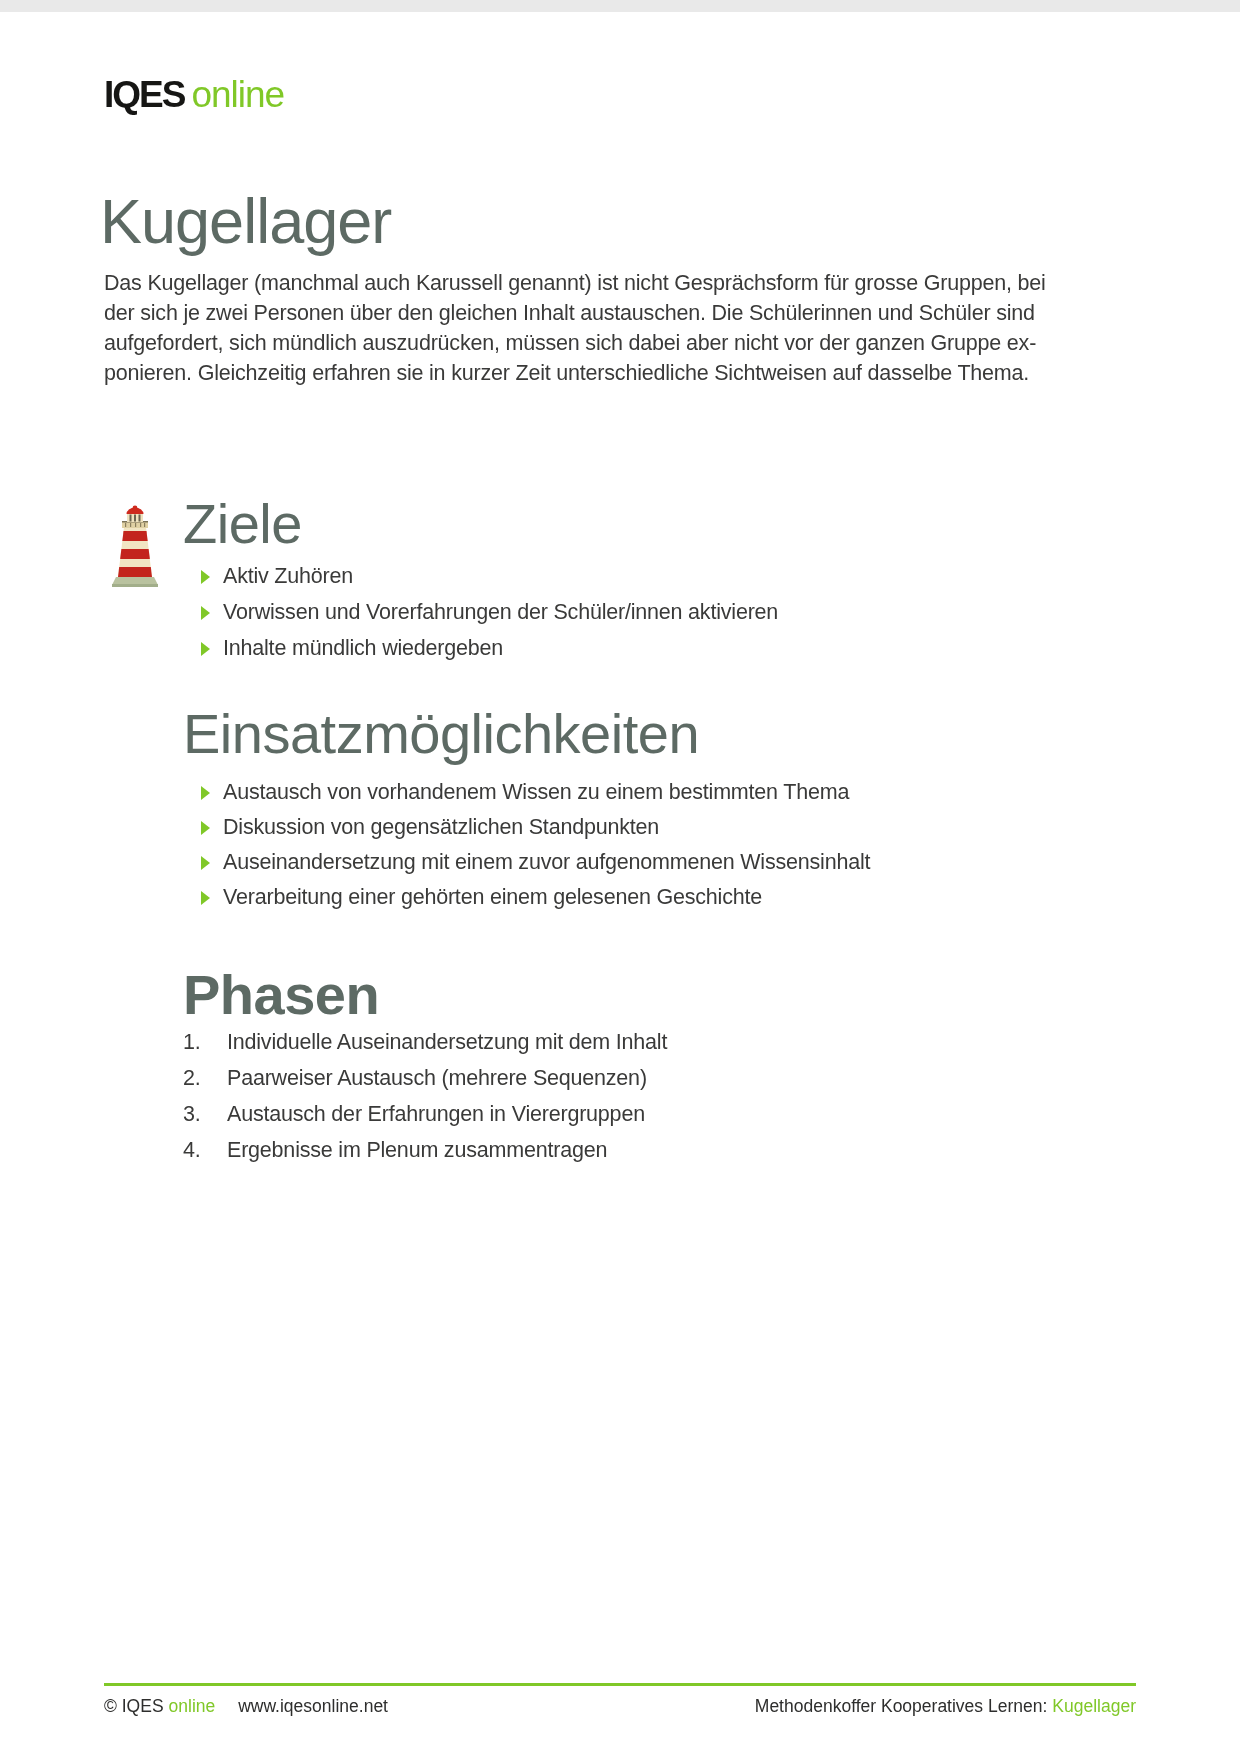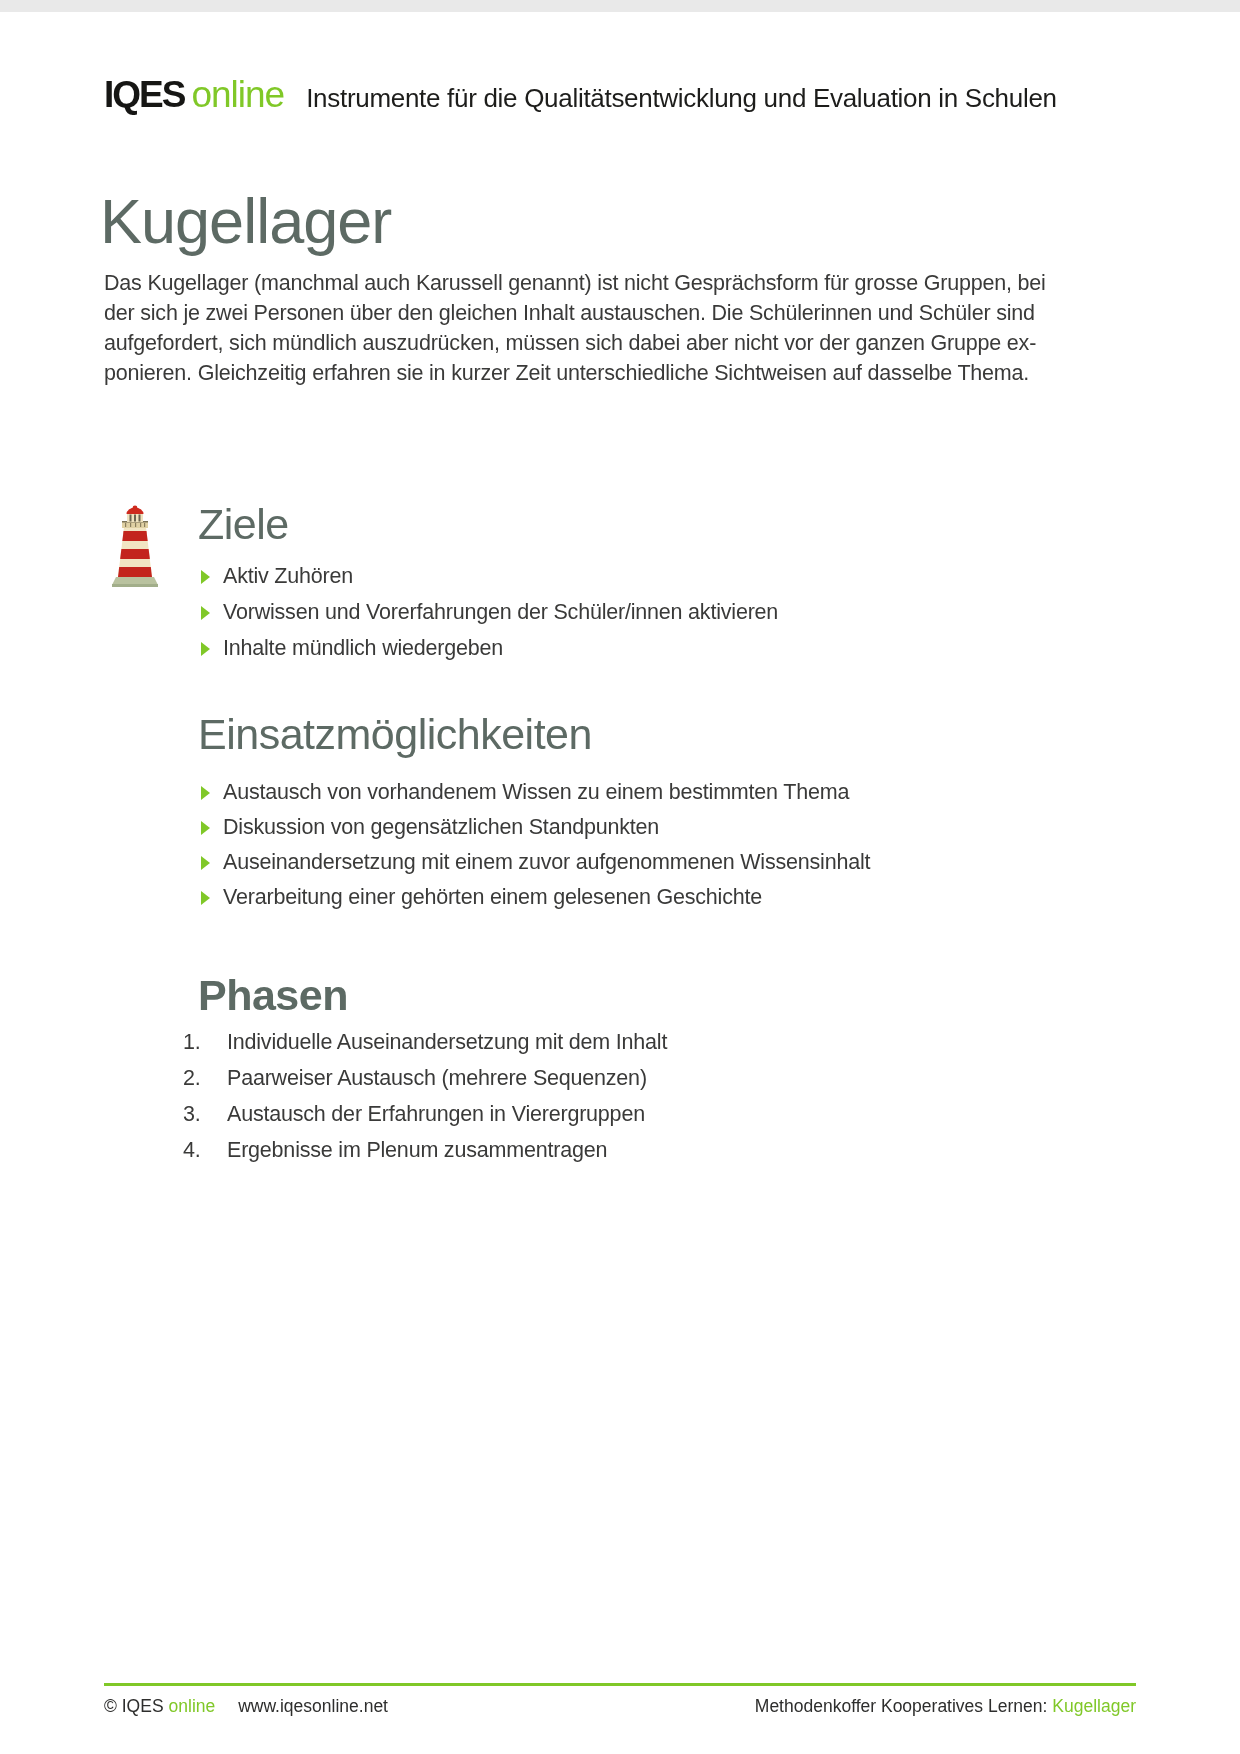--- a/index.html
+++ b/index.html
@@ -41,22 +41,22 @@
     font-size:63px;font-weight:400;letter-spacing:-1px;
     color:var(--heading-gray);line-height:1.05;
   }
   .intro{
     position:absolute;left:104px;top:256px;
     font-size:21.5px;line-height:30px;color:var(--text-dark);
     letter-spacing:-0.2px;white-space:nowrap;
   }
   
   .section-heading{
-    position:absolute;left:198px;
-    font-size:43px;font-weight:400;color:var(--heading-gray);
+    position:absolute;left:183px;
+    font-size:56px;font-weight:400;color:var(--heading-gray);
     letter-spacing:-0.5px;line-height:46px;
   }
   .h-ziele{top:489px;}
   .h-einsatz{top:699px;}
   .h-phasen{top:960px;font-weight:bold;}
   .lighthouse{position:absolute;left:111px;top:493px;width:48px;height:84px;}
   ul.bullets{position:absolute;left:201px;list-style:none;}
   .ul-ziele{top:552px;}
   .ul-einsatz{top:768px;}
   ul.bullets li{
@@ -96,21 +96,20 @@
 </head>
 <body>
 
 <div class="page">
 
   <header class="header">
     <span class="logo">
       <span class="logo-iqes">IQES</span>
       <span class="logo-online">online</span>
     </span>
-    <span class="tagline">Instrumente für die Qualitätsentwicklung und Evaluation in Schulen</span>
   </header>
 
   <h1 class="title">Kugellager</h1>
 
   <div class="intro">
     <div class="intro-line">Das Kugellager (manchmal auch Karussell genannt) ist nicht Gesprächsform für grosse Gruppen, bei</div>
     <div class="intro-line">der sich je zwei Personen über den gleichen Inhalt austauschen. Die Schülerinnen und Schüler sind</div>
     <div class="intro-line">aufgefordert, sich mündlich auszudrücken, müssen sich dabei aber nicht vor der ganzen Gruppe ex-</div>
     <div class="intro-line">ponieren. Gleichzeitig erfahren sie in kurzer Zeit unterschiedliche Sichtweisen auf dasselbe Thema.</div>
   </div>

